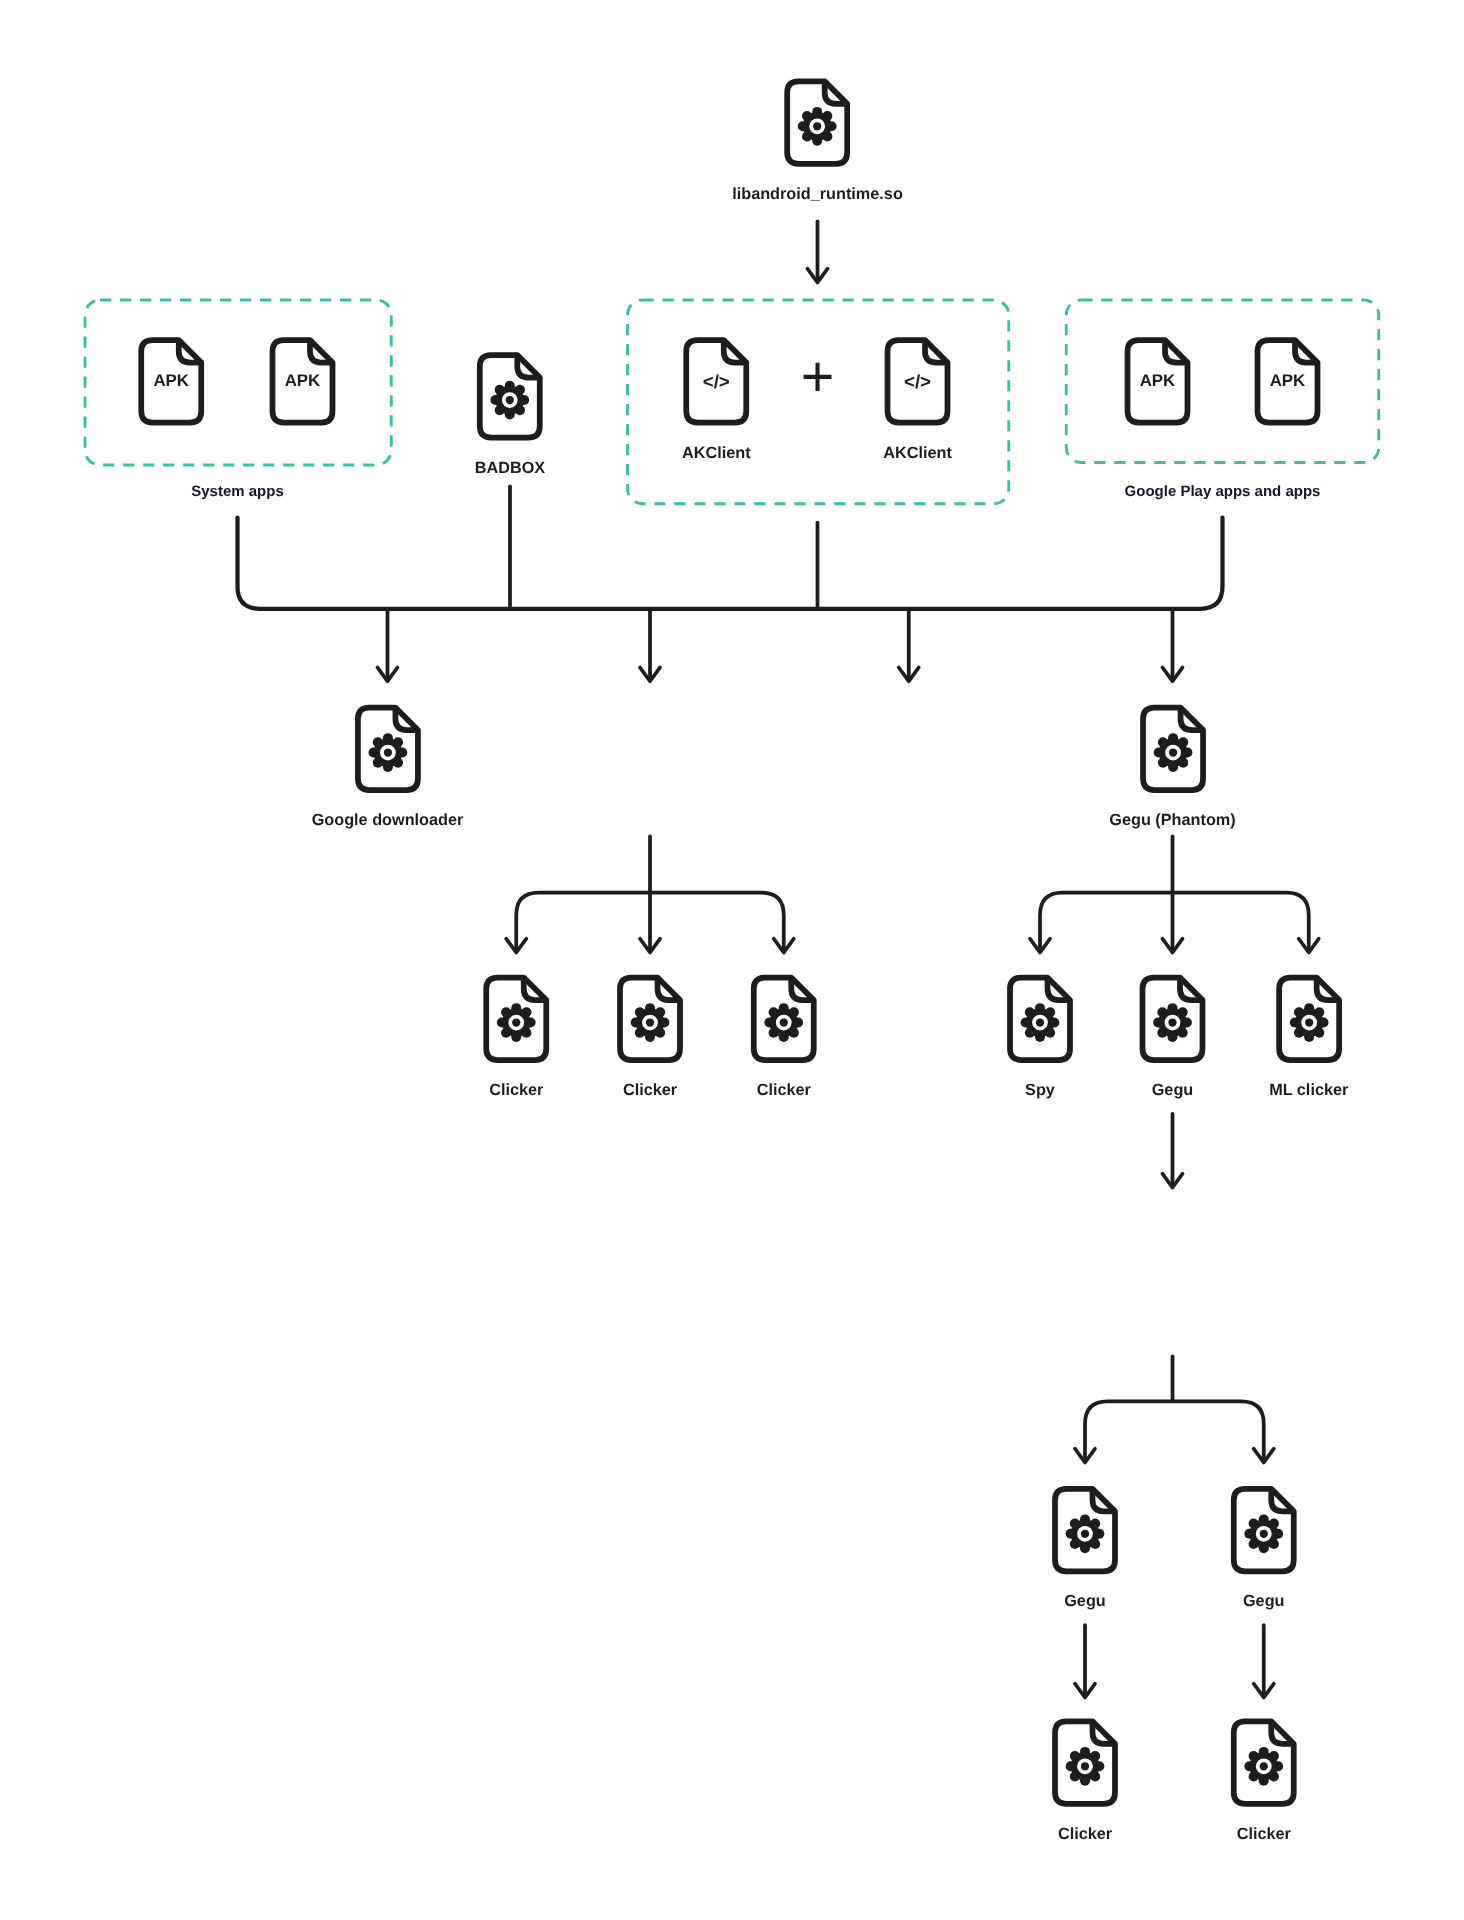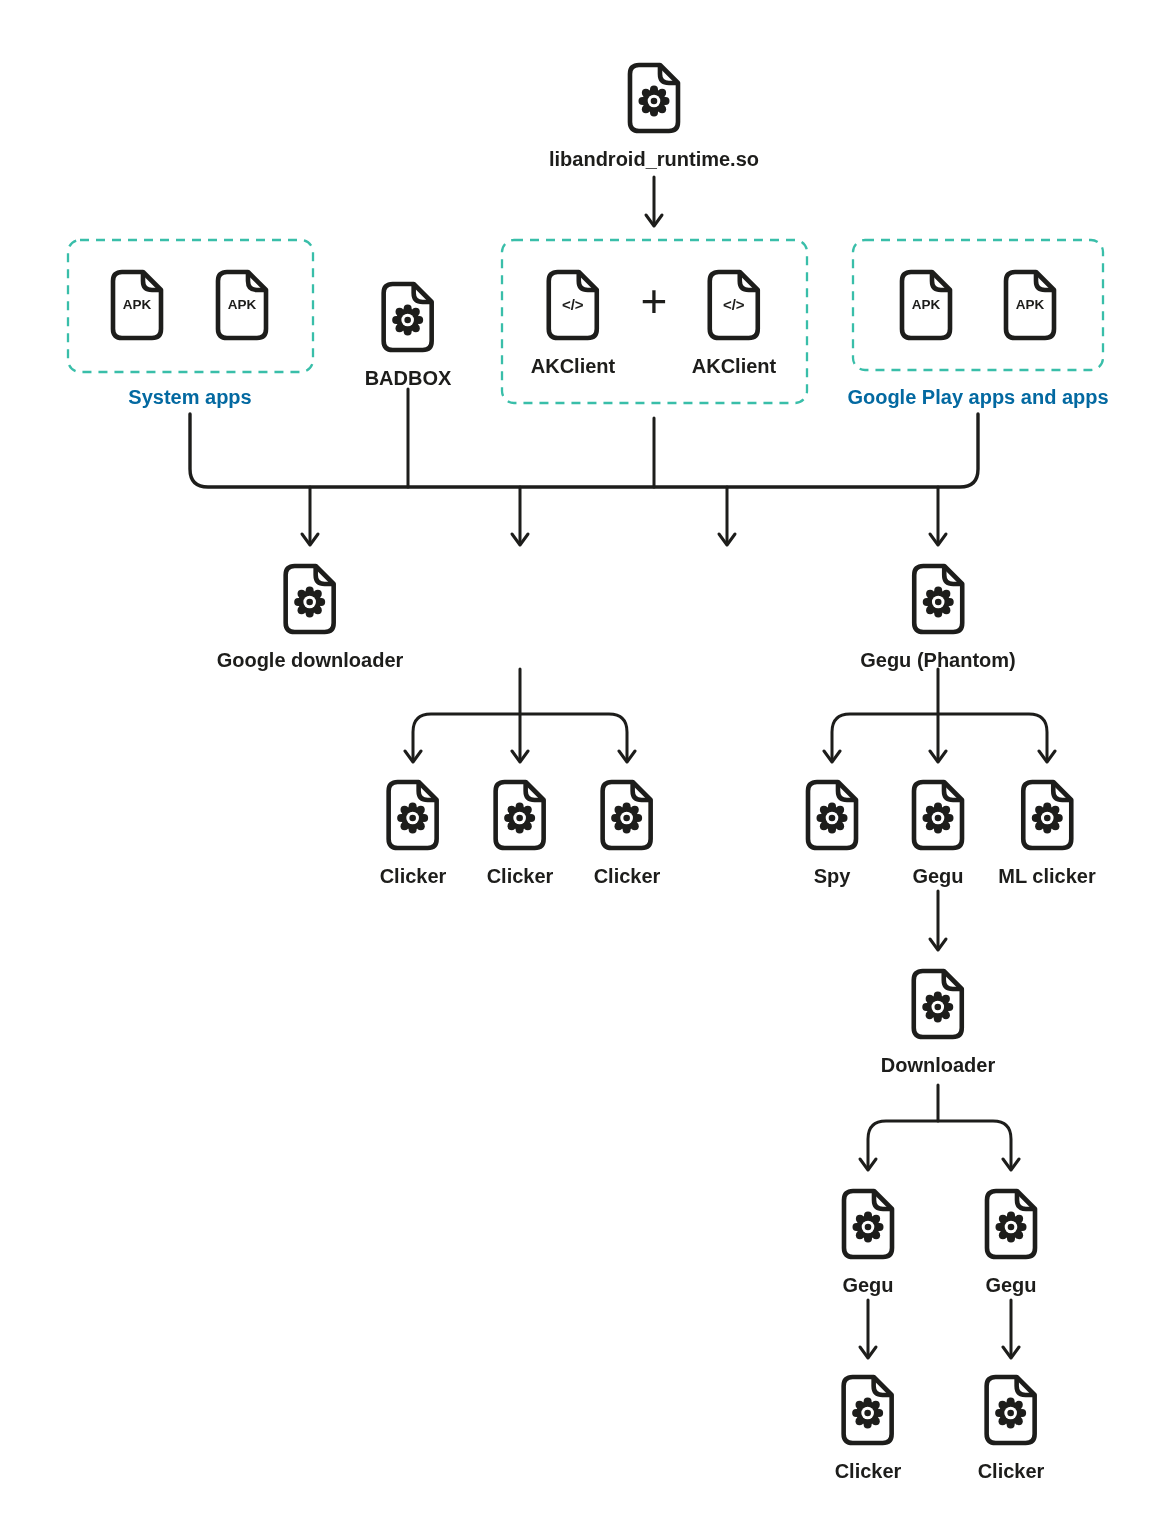--- a/index.html
+++ b/index.html
@@ -1,24 +1,24 @@
 <!DOCTYPE html>
 <html><head>
 <meta charset="utf-8">
 <style>
   html,body{margin:0;padding:0;background:#ffffff;}
   .page{position:relative;width:1171px;height:1536px;background:#fff;overflow:hidden;
         font-family:"Liberation Sans",sans-serif;color:#1d1d1b;}
   .layer{position:absolute;left:0;top:0;}
   .node{position:absolute;display:flex;flex-direction:column;align-items:center;
         transform:translateX(-50%);}
-  .node-label{margin-top:13px;font-size:20px;font-weight:700;white-space:nowrap;
+  .node-label{margin-top:13px;font-size:13px;font-weight:700;white-space:nowrap;
         color:#1d1d1b;line-height:1.1;text-align:center;}
-  .group-label{position:absolute;transform:translateX(-50%);font-size:20px;font-weight:700;
-        white-space:nowrap;color:#0369a1;}
+  .group-label{position:absolute;transform:translateX(-50%);font-size:12px;font-weight:700;
+        white-space:nowrap;color:#0f172a;}
   .plus{position:absolute;transform:translateX(-50%);font-size:46px;font-weight:400;
         line-height:1;color:#1d1d1b;}
   .file-icon{display:block;}
 </style>
 </head>
 <body>
 
 <div class="page">
 
   <svg width="0" height="0" style="position:absolute" aria-hidden="true">
@@ -206,27 +206,20 @@
     <div class="node-label">Gegu</div>
   </div>
   <div class="node" style="left:1047px;top:778px">
     <svg class="file-icon" width="56" height="74" viewBox="0 0 56 74">
       <use href="#file-body" xlink:href="#file-body"></use>
         <use href="#gear-glyph" xlink:href="#gear-glyph"></use>
     </svg>
     <div class="node-label">ML clicker</div>
   </div>
 
-  <div class="node" style="left:938px;top:967px">
-    <svg class="file-icon" width="56" height="74" viewBox="0 0 56 74">
-      <use href="#file-body" xlink:href="#file-body"></use>
-        <use href="#gear-glyph" xlink:href="#gear-glyph"></use>
-    </svg>
-    <div class="node-label">Downloader</div>
-  </div>
 
   <div class="node" style="left:868px;top:1187px">
     <svg class="file-icon" width="56" height="74" viewBox="0 0 56 74">
       <use href="#file-body" xlink:href="#file-body"></use>
         <use href="#gear-glyph" xlink:href="#gear-glyph"></use>
     </svg>
     <div class="node-label">Gegu</div>
   </div>
   <div class="node" style="left:1011px;top:1187px">
     <svg class="file-icon" width="56" height="74" viewBox="0 0 56 74">

